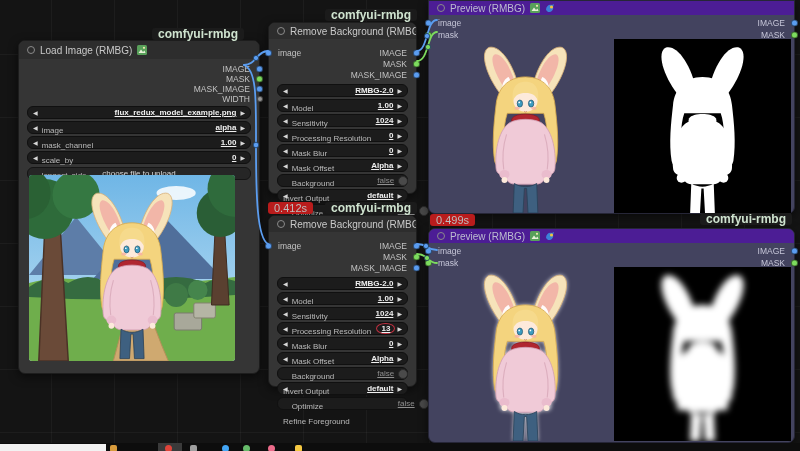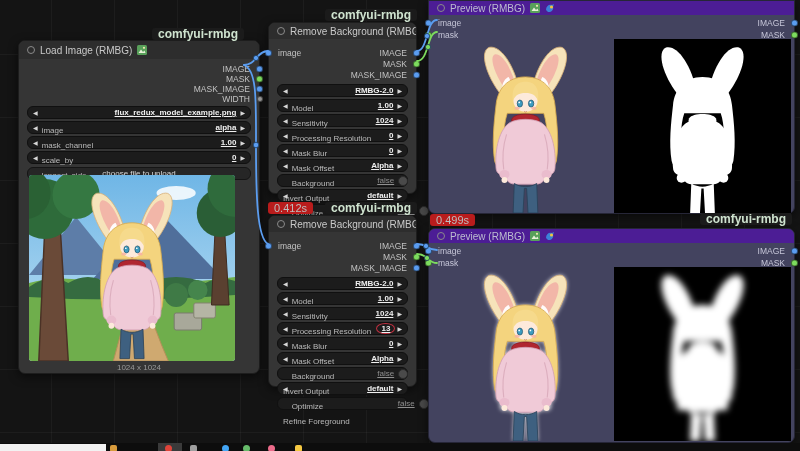--- a/index.html
+++ b/index.html
@@ -198,21 +198,20 @@
       <path d="M10,186 L16,55 L32,55 L40,186 Z" fill="#6a4a38" stroke="#4a3226" stroke-width="1.5"></path>
       <circle cx="16" cy="34" r="30" fill="#2e6b3a"></circle>
         <circle cx="48" cy="20" r="24" fill="#357842"></circle>
         <circle cx="-4" cy="18" r="26" fill="#2a6134"></circle>
       <path d="M186,130 L190,48 L199,48 L204,130 Z" fill="#5a4030" stroke="#3f2c20"></path>
       <circle cx="195" cy="38" r="24" fill="#2a5e36"></circle>
         <circle cx="210" cy="14" r="28" fill="#2f6b3c"></circle>
       <use href="#girl" transform="translate(35,10) scale(1.4)"></use>
     </svg>
   </div>
-  <div class="dims">1024 x 1024</div>
 </div>
 
 <div class="node" style="left:268px;top:22px;width:149px;height:172px">
   <div class="nheader">
     <span class="hdot"></span>
     <span>Remove Background (RMBG)</span>
   </div>
   <div style="padding-top:8px">
     <div class="iorow">
       <span class="port in t-image"></span>

